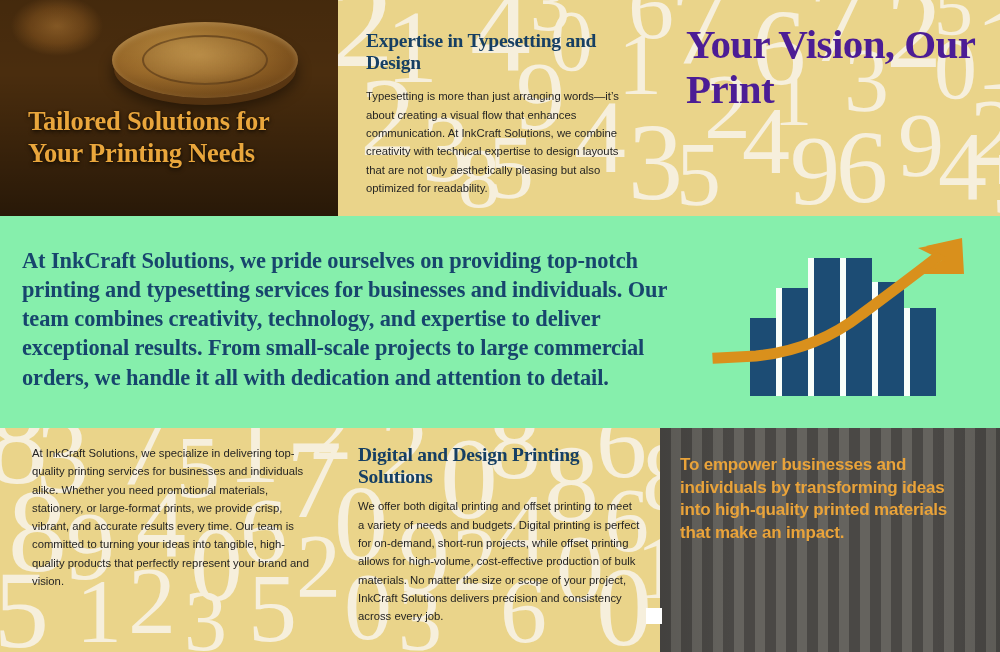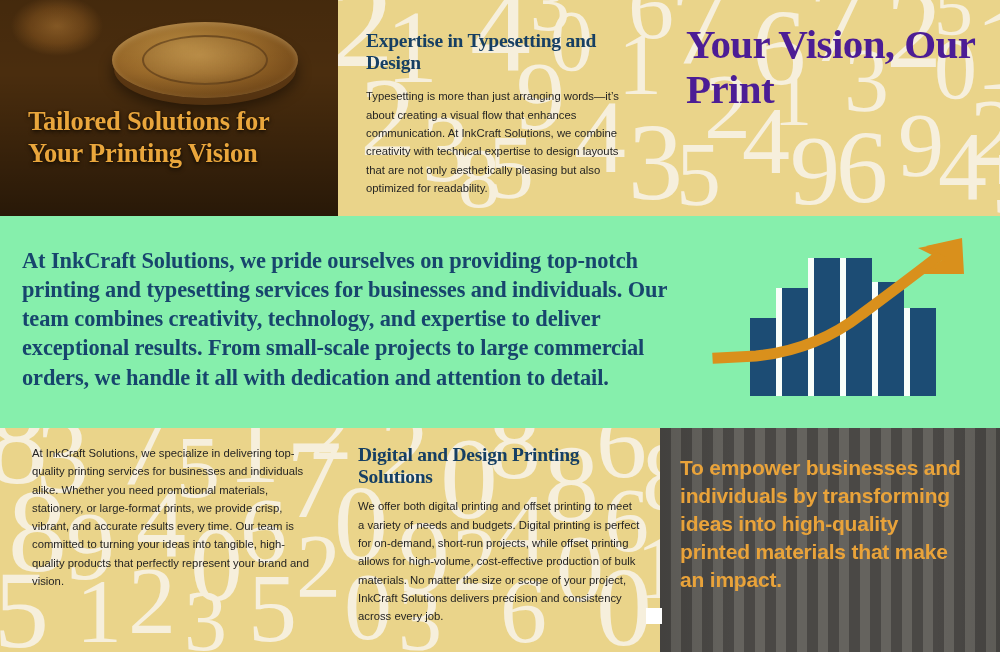--- a/index.html
+++ b/index.html
@@ -219,21 +219,21 @@
     content: "";
     position: absolute; inset: 0;
     background: linear-gradient(to right, rgba(0,0,0,0.10), rgba(0,0,0,0.0) 22%, rgba(0,0,0,0.0) 80%, rgba(0,0,0,0.08));
   }
   .mission-text {
     position: absolute;
     left: 20px; top: 26px;
     width: 292px;
     font-family: "Liberation Sans", sans-serif;
     font-weight: 700;
-    font-size: 21px;
+    font-size: 17px;
     line-height: 1.33;
     letter-spacing: -0.2px;
     color: #e9a33a;
   }
   .mission-gap {
     position: absolute;
     left: 646px; top: 180px;
     width: 16px; height: 16px;
     background: #ffffff;
   }
@@ -242,21 +242,21 @@
 <body>
 
 <div class="page">
 
   <div class="band-top">
 
     <div class="coin-panel">
       <div class="coin-art"></div>
       <div class="coin-hero"></div>
       <div class="coin-vignette"></div>
-      <div class="coin-heading">Tailored Solutions for Your Printing Vision</div>
+      <div class="coin-heading">Tailored Solutions for Your Printing Needs</div>
     </div>
 
     <div class="top-yellow">
       <div class="numbers-bg">
         <span class="num" style="left:-8px;  top:-26px; font-size:128px;">2</span>
         <span class="num" style="left:48px;  top:6px;   font-size:104px;">1</span>
         <span class="num" style="left:22px;  top:74px;  font-size:112px;">2</span>
         <span class="num" style="left:84px;  top:112px; font-size:96px;">3</span>
         <span class="num" style="left:132px; top:-18px; font-size:122px;">4</span>
         <span class="num" style="left:178px; top:58px;  font-size:98px;">9</span>

